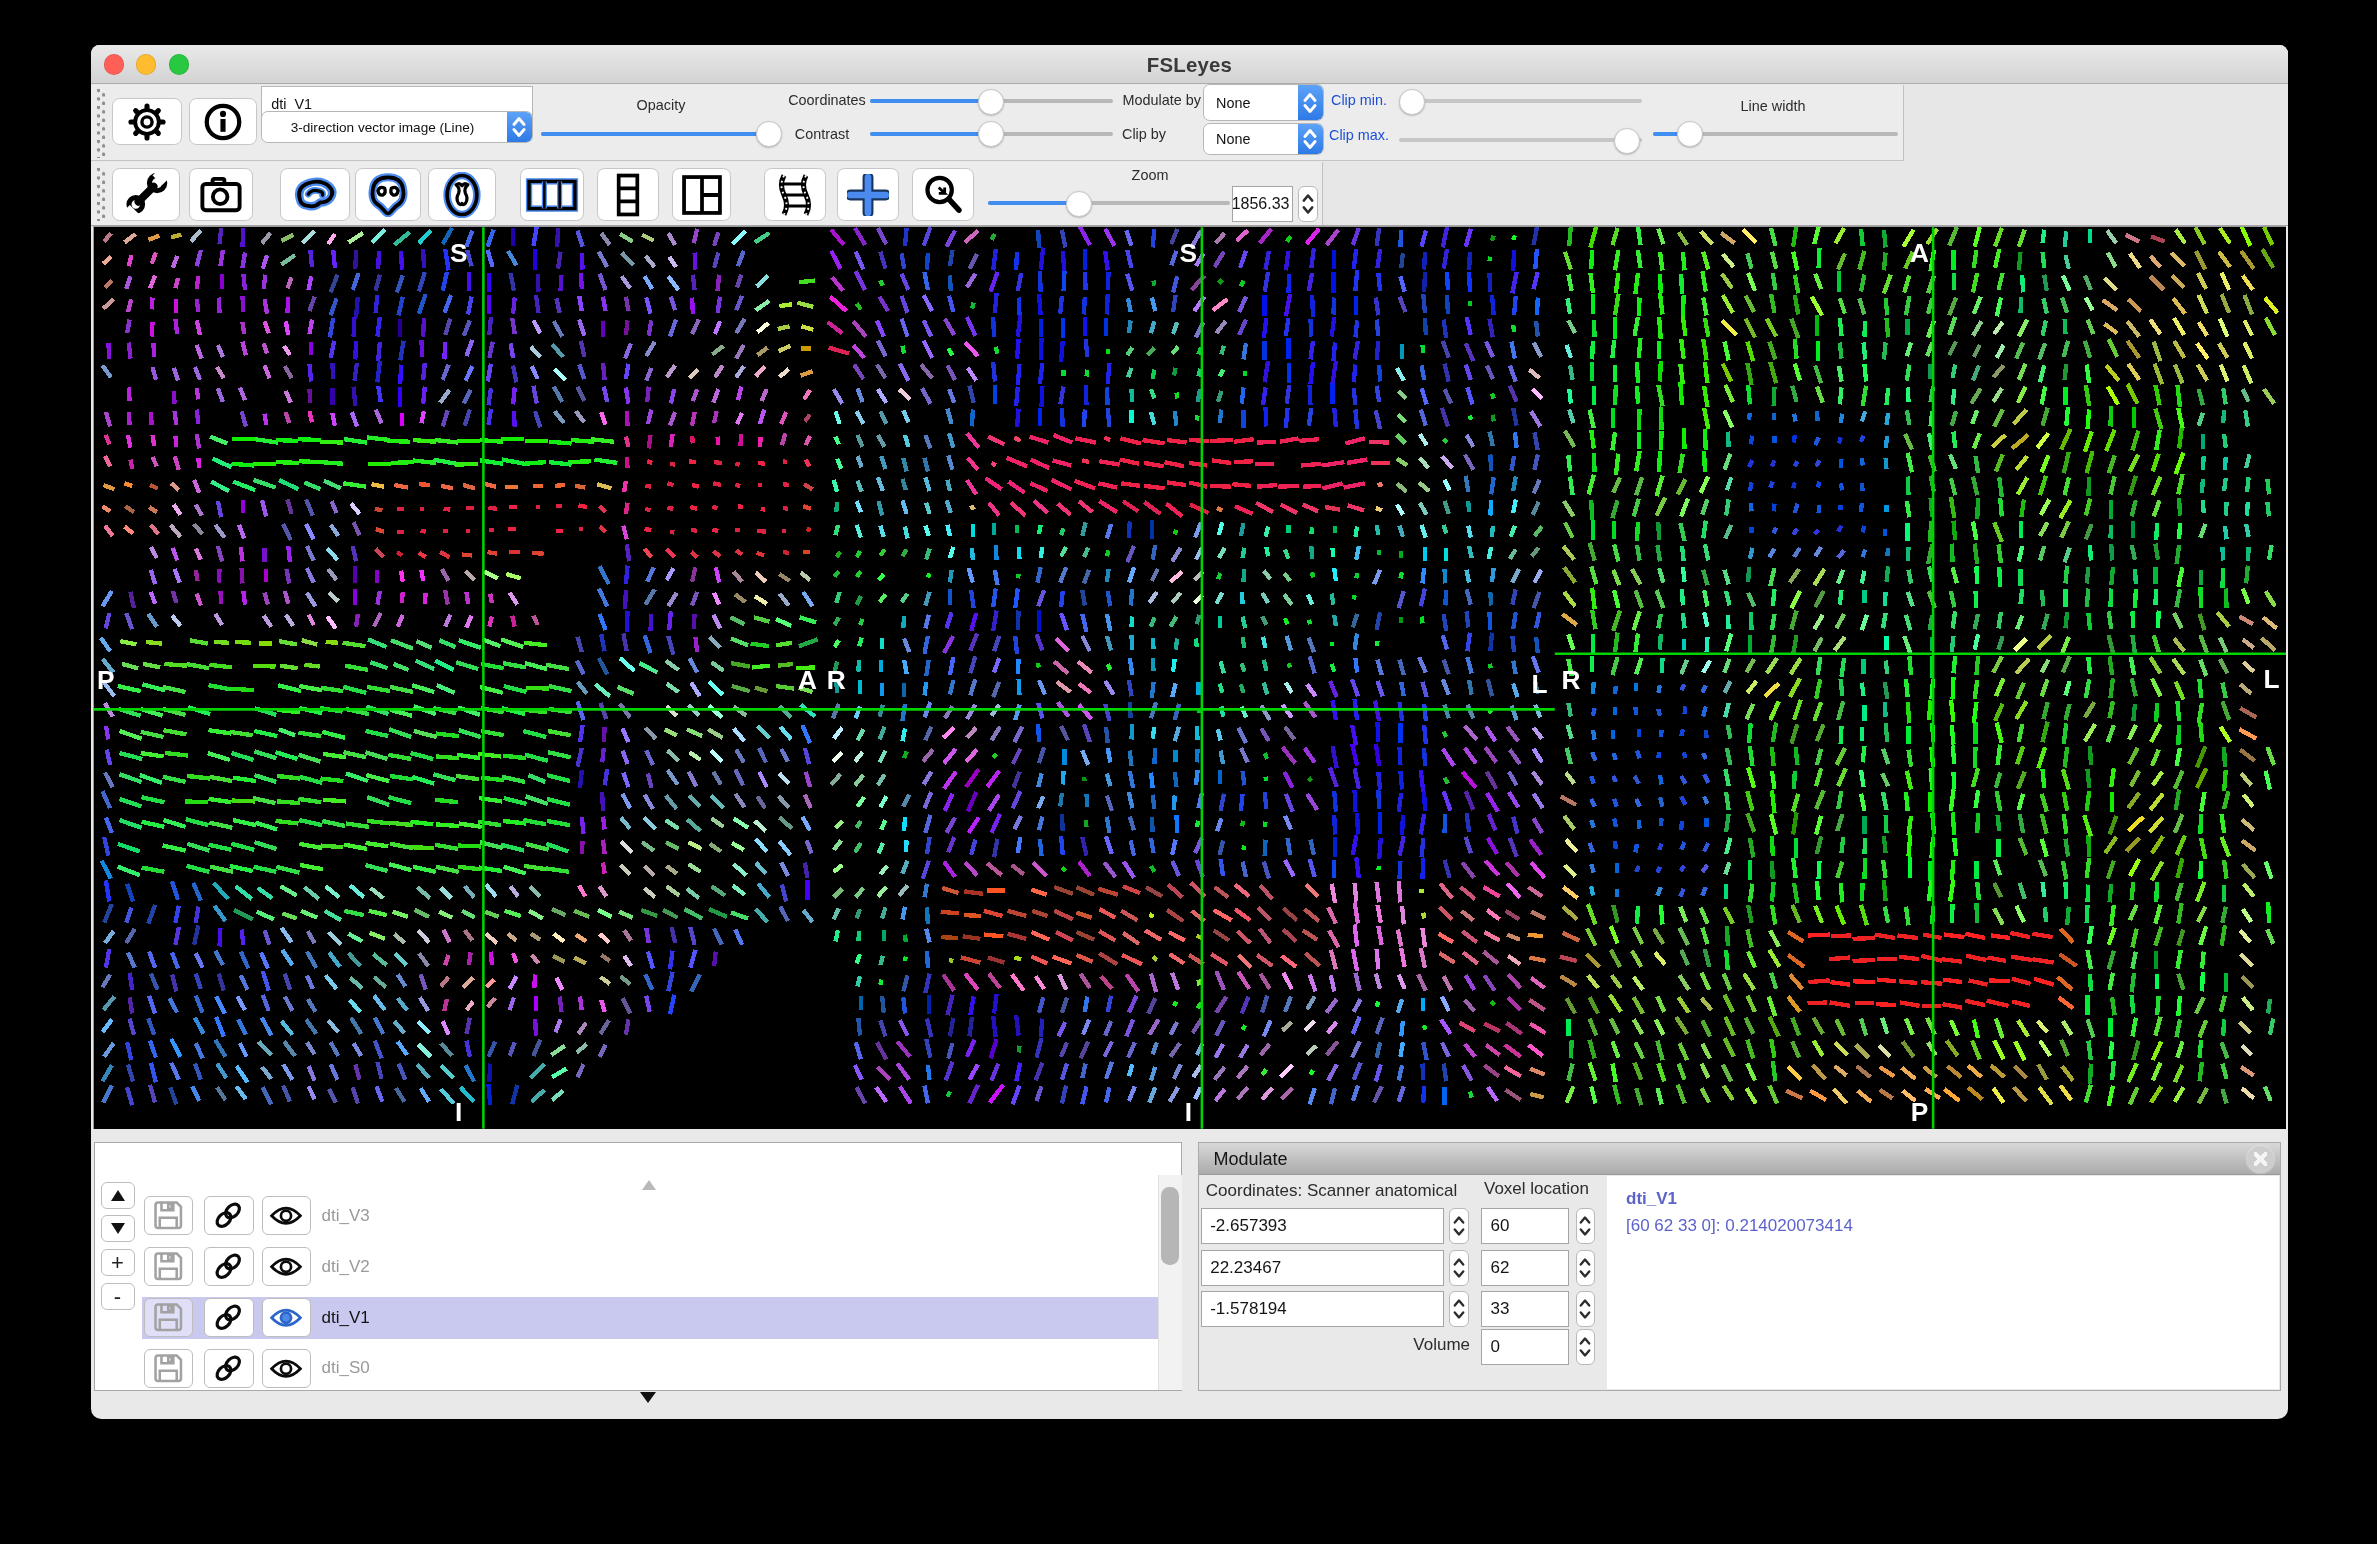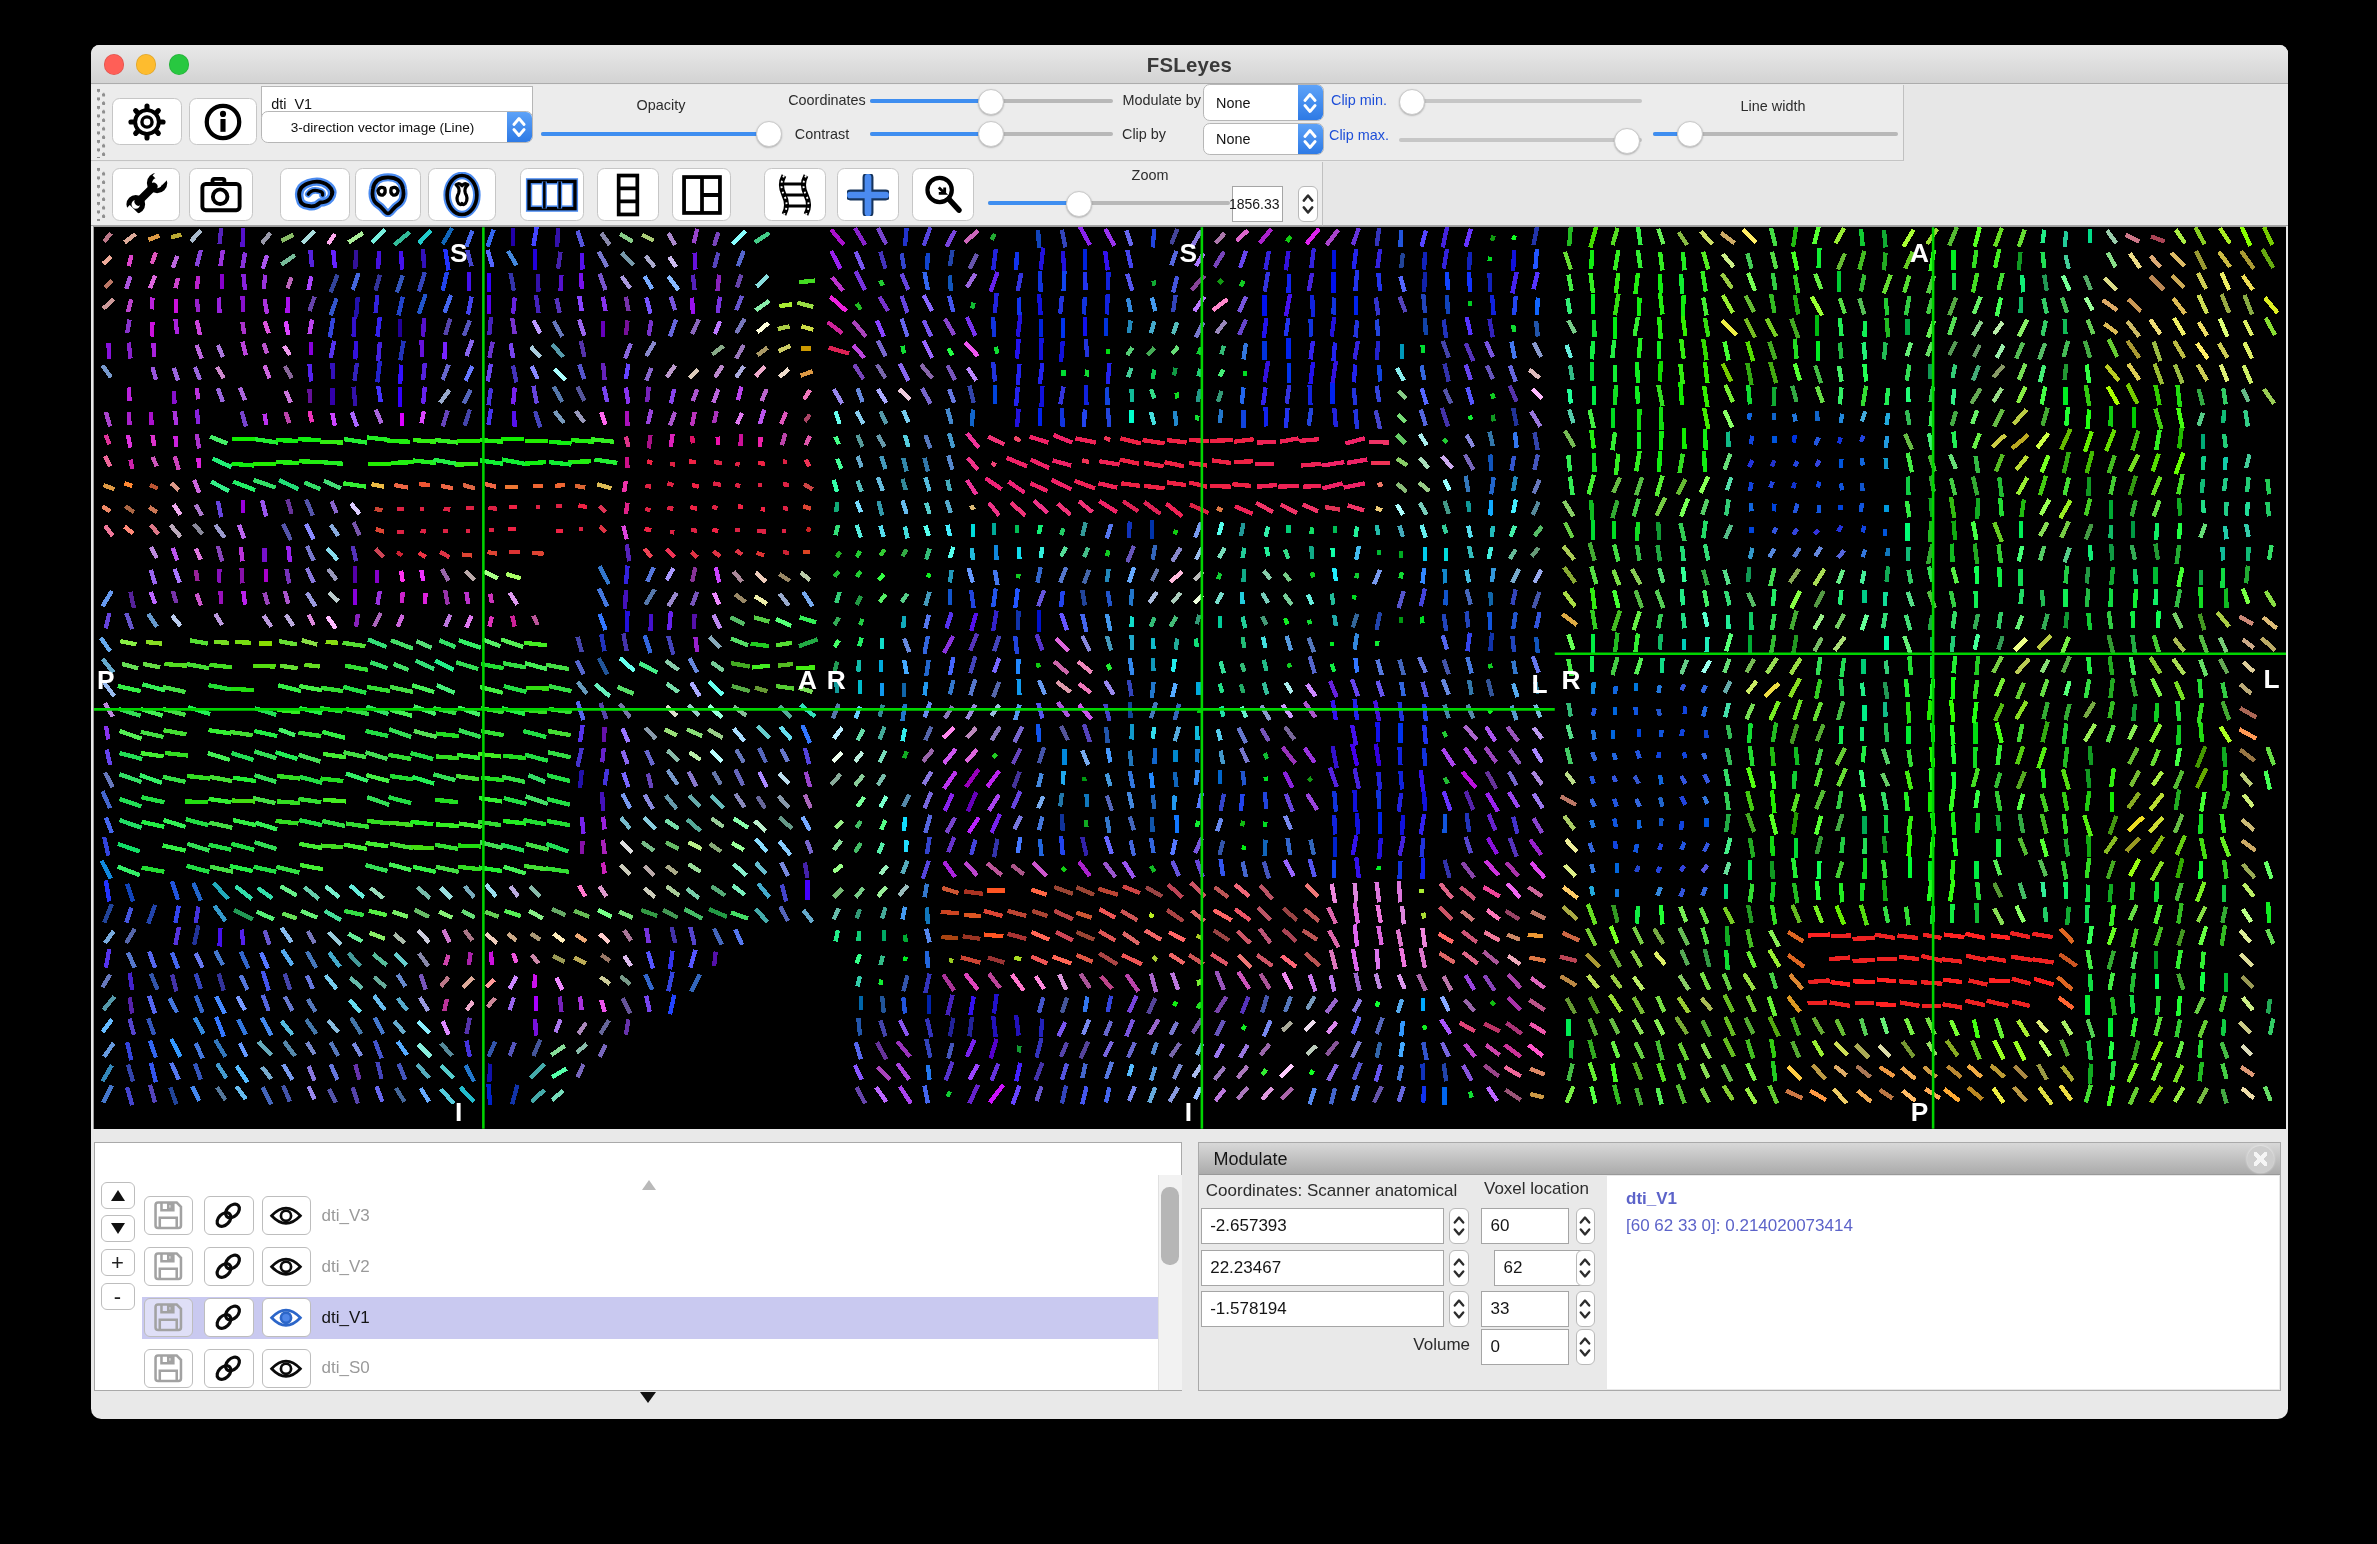--- a/index.html
+++ b/index.html
@@ -247,21 +247,21 @@
   <path d="M32 30 L44 43" stroke-width="6.5" stroke-linecap="round"></path>
   <path d="M20 16 l7 7 h-7 m7 0 v-7" stroke-width="3.4"></path>
  </g>
       </svg>
 </div>
 <div class="abs lab" style="left:1059px;top:122px;transform:translateX(-50%)">Zoom</div>
 <div class="abs track" style="left:897px;top:156px;width:242px">
       <div class="fill" style="width:91px"></div>
     </div>
 <div class="abs thumb" style="left:975px;top:146px"></div>
-<div class="abs nfield" style="left:1141px;top:141px;width:51px;height:36px;justify-content:flex-end;padding:0 2.5px 0 0;font-size:14px">1856.33</div>
+<div class="abs nfield" style="left:1141px;top:141px;width:61px;height:36px;justify-content:flex-end;padding:0 2.5px 0 0;font-size:16px">1856.33</div>
 <div class="abs spin" style="left:1207px;top:141px;width:20.4px;height:36px">
  <svg width="15.3" height="27" viewBox="0 0 18 32">
         <g stroke="#2d2d2d" stroke-width="3" fill="none" stroke-linecap="round" stroke-linejoin="round">
           <path d="M4 12l5 -6 5 6"></path>
           <path d="M4 20l5 6 5 -6"></path>
         </g>
       </svg>
 </div>
 <div class="abs" style="left:1.7px;top:181px;width:2193px;height:903px;background:#9a9a9a"></div>
     <svg width="2192" height="902" viewBox="110 267 2584 1063" style="position:absolute;left:2.5px;top:182px;background:#000">
@@ -1991,21 +1991,21 @@
       </div>
  <div class="abs spin" style="left:250px;top:148px;width:20.4px;height:36px">
         <svg width="13.6" height="25.4" viewBox="0 0 16 30">
           <g stroke="#2d2d2d" stroke-width="2.8" fill="none" stroke-linecap="round" stroke-linejoin="round">
             <path d="M3 11l5 -6 5 6"></path>
             <path d="M3 19l5 6 5 -6"></path>
           </g>
         </svg>
       </div>
  <div class="abs nfield" style="left:282px;top:65px;width:88px;height:36px">60</div>
- <div class="abs nfield" style="left:295px;top:107px;width:88px;height:36px">62</div>
+ <div class="abs nfield" style="left:282px;top:107px;width:88px;height:36px">62</div>
  <div class="abs nfield" style="left:282px;top:148px;width:88px;height:36px">33</div>
  <div class="abs nfield" style="left:282px;top:186px;width:88px;height:36px">0</div>
  <div class="abs spin" style="left:377px;top:65px;width:18.7px;height:36px">
         <svg width="13.6" height="25.4" viewBox="0 0 16 30">
           <g stroke="#2d2d2d" stroke-width="2.8" fill="none" stroke-linecap="round" stroke-linejoin="round">
             <path d="M3 11l5 -6 5 6"></path>
             <path d="M3 19l5 6 5 -6"></path>
           </g>
         </svg>
       </div>

